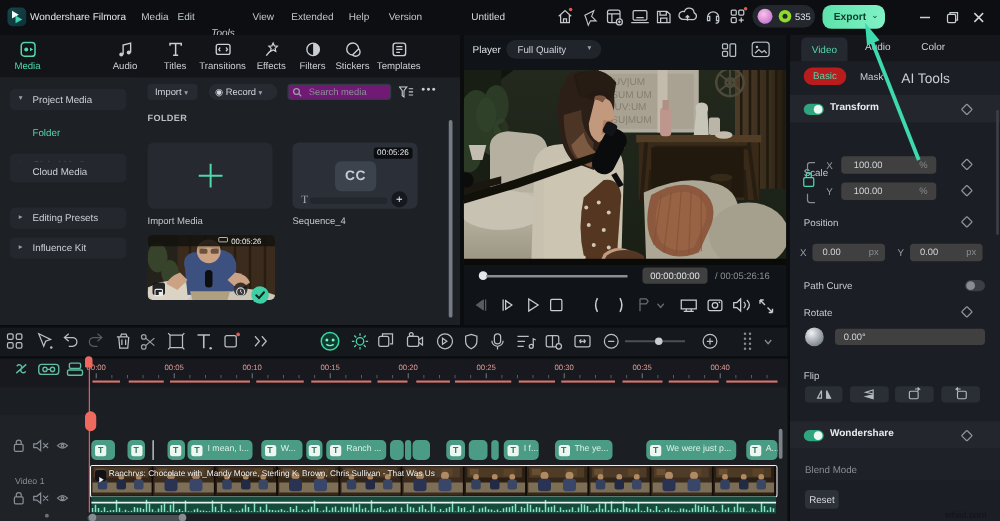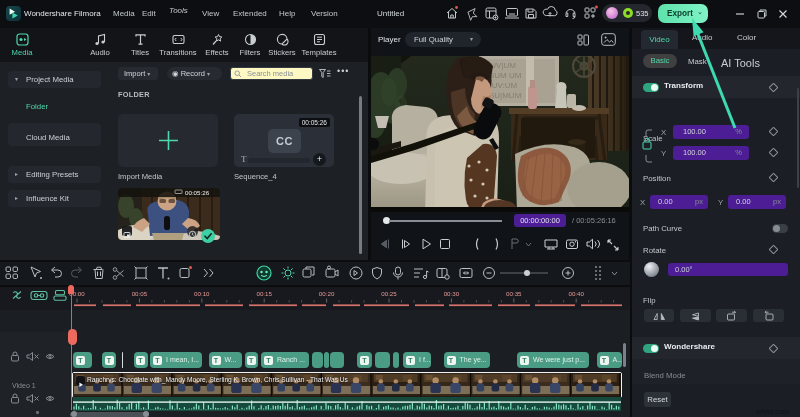--- a/index.html
+++ b/index.html
@@ -19,41 +19,41 @@
 .sideitem .car{position:absolute;left:7px;top:0;font-size:6px;color:#9aa0a6;}
 
 #player{left:371px;top:28px;width:258px;height:232px;background:#101419;}
 
 #rightpanel{left:632px;top:28px;width:168px;height:389px;background:#1b1e24;}
 
 #toolbar{left:0;top:262px;width:630px;height:23px;background:#15181c;}
 
 #timeline{left:0;top:287px;width:630px;height:130px;background:#1b1e23;}
 .lab{color:#9ba1a7;font-size:7.8px;}
-.field{background:#4c1d95;border-radius:3px;color:#d0d5da;font-size:7.5px;}
+.field{background:#404040;border-radius:3px;color:#d0d5da;font-size:7.5px;}
 .diamond{width:7px;height:7px;border:1px solid #8d9399;transform:rotate(45deg);border-radius:1px;}
 .toggle{width:16px;height:9px;border-radius:5px;background:#2ea47f;position:absolute;}
 .toggle::after{content:"";position:absolute;right:1px;top:1px;width:7px;height:7px;border-radius:50%;background:#eafaf3;}
 .toggle.off{background:#3a3f46;}
 .toggle.off::after{right:auto;left:1px;background:#878d93;}
 </style>
 </head>
 <body>
 
 <div class="abs" id="titlebar">
   <div class="abs" style="left:6px;top:6px;width:15px;height:15px;border-radius:4px;background:linear-gradient(135deg,#15474b,#0d3038);overflow:hidden;">
     <svg width="15" height="15" viewBox="0 0 15 15">
         <path d="M3.6 2.6 L9 5.7 L3.6 8.8 Z" fill="#f2fffa"></path>
         <path d="M6.4 6.4 L11.8 9.5 L6.4 12.6 Z" fill="#3ed6ae"></path>
       </svg>
   </div>
   <div class="abs menu" style="left:24px;top:9px;color:#e3e7ea;">Wondershare Filmora</div>
   <div class="abs menu" style="left:113px;top:9px;">Media</div>
   <div class="abs menu" style="left:142px;top:9px;">Edit</div>
-  <div class="abs menu" style="left:169px;top:6px;font-style:italic;">Tools</div>
+  <div class="abs menu" style="left:169px;top:22px;font-style:italic;">Tools</div>
   <div class="abs menu" style="left:202px;top:9px;">View</div>
   <div class="abs menu" style="left:233px;top:9px;">Extended</div>
   <div class="abs menu" style="left:279px;top:9px;">Help</div>
   <div class="abs menu" style="left:311px;top:9px;">Version</div>
   <div class="abs menu" style="left:377px;top:9px;color:#d6dadd;">Untitled</div>
   <svg class="abs" id="tb-icons" style="left:440px;top:0px;" width="160" height="28" viewBox="0 0 160 28">
     <g fill="none" stroke="#c3c8cd" stroke-width="1">
       <path d="M7 13 l5 -4.5 5 4.5 M8.5 12 v6 h7 v-6 M10.8 18 v-3 h2.4 v3"></path>
       <circle cx="16.5" cy="7.5" r="1.4" fill="#e05a4e" stroke="none"></circle>
       <path d="M27 12 l8 -4 -2 5 4 4 -5 0 -2 4 -1.5 -5 Z" transform="scale(0.9) translate(4 1.5)"></path>
@@ -162,21 +162,21 @@
     <div class="sideitem" style="top:9px;"><span class="car">▾</span>Project Media</div>
     <div class="abs" style="left:26px;top:40px;color:#4fd8ac;font-size:7.8px;">Folder</div>
     <div class="sideitem" style="top:61px;"><span class="car">▸</span>Global Media</div>
     <div class="sideitem" style="top:67px;">Cloud Media</div>
     <div class="sideitem" style="top:104px;"><span class="car">▸</span>Editing Presets</div>
     <div class="sideitem" style="top:128px;"><span class="car">▸</span>Influence Kit</div>
   </div>
 
   <div class="abs" style="left:118px;top:39px;width:40px;height:13px;background:#272b31;border-radius:3px;color:#d2d6da;font-size:7.5px;line-height:13px;padding-left:6px;">Import <span style="font-size:6px;color:#9aa0a6;">▾</span></div>
   <div class="abs" style="left:167px;top:39px;width:55px;height:13px;background:#272b31;border-radius:7px;color:#d2d6da;font-size:7.5px;line-height:13px;padding-left:5px;">◉ Record <span style="font-size:6px;color:#9aa0a6;">▾</span></div>
-  <div class="abs" style="left:230px;top:39px;width:83px;height:13px;background:#fef9c3;border:1px solid #343a42;border-radius:3px;color:#8a9096;font-size:7.5px;line-height:11px;padding-left:16px;">Search media</div>
+  <div class="abs" style="left:230px;top:39px;width:83px;height:13px;background:#701a75;border:1px solid #343a42;border-radius:3px;color:#8a9096;font-size:7.5px;line-height:11px;padding-left:16px;">Search media</div>
   <svg class="abs" style="left:234px;top:42px;" width="8" height="8" viewBox="0 0 8 8">
       <circle cx="3.2" cy="3.2" r="2.3" fill="none" stroke="#9aa0a6" stroke-width="1"></circle>
       <path d="M5 5 L7 7" stroke="#9aa0a6" stroke-width="1"></path>
     </svg>
   <svg class="abs" style="left:319px;top:41px;" width="12" height="10" viewBox="0 0 12 10">
       <path d="M0.5 0.5 h6 l-2.3 3 v5 l-1.4 -1 v-4 Z" fill="none" stroke="#c3c8cd" stroke-width="0.9"></path>
       <path d="M8 2 h3.5 M8 4.5 h3.5 M8 7 h3.5" stroke="#c3c8cd" stroke-width="0.9"></path>
     </svg>
   <div class="abs" style="left:337px;top:38px;color:#c9ced3;font-size:9px;letter-spacing:1px;">•••</div>
 
@@ -385,21 +385,21 @@
     </svg>
 </div>
 
 <div class="abs" id="rightpanel">
 
   <div class="abs" style="left:0;top:0;width:168px;height:21px;background:#14161b;"></div>
   <div class="abs" style="left:9px;top:2px;width:37px;height:19px;background:#242830;border-radius:4px 4px 0 0;color:#4fd8ac;font-size:8px;text-align:center;line-height:19px;">Video</div>
   <div class="abs" style="left:60px;top:5px;color:#c9ced3;font-size:8px;">Audio</div>
   <div class="abs" style="left:105px;top:5px;color:#c9ced3;font-size:8px;">Color</div>
 
-  <div class="abs" style="left:11px;top:26px;width:34px;height:14px;background:#404040;border-radius:7px;color:#4fd8ac;font-size:7.8px;text-align:center;line-height:14px;">Basic</div>
+  <div class="abs" style="left:11px;top:26px;width:34px;height:14px;background:#b91c1c;border-radius:7px;color:#4fd8ac;font-size:7.8px;text-align:center;line-height:14px;">Basic</div>
   <div class="abs" style="left:56px;top:29px;color:#c9ced3;font-size:7.8px;">Mask</div>
   <div class="abs" style="left:89px;top:29px;color:#c9ced3;font-size:11px;">AI Tools</div>
 
   <div class="abs" style="left:0;top:48px;width:168px;height:22px;background:#23262d;"></div>
   <div class="abs toggle" style="left:11px;top:54.5px;"></div>
   <div class="abs" style="left:32px;top:53px;color:#e8ebee;font-size:8px;font-weight:bold;">Transform</div>
   <div class="abs diamond" style="left:138px;top:56px;"></div>
 
   <div class="abs lab" style="left:11px;top:83px;color:#c3c8cd;margin-top:23px;">Scale</div>
   <svg class="abs" style="left:10px;top:99px;" width="14" height="38" viewBox="0 0 14 38">

